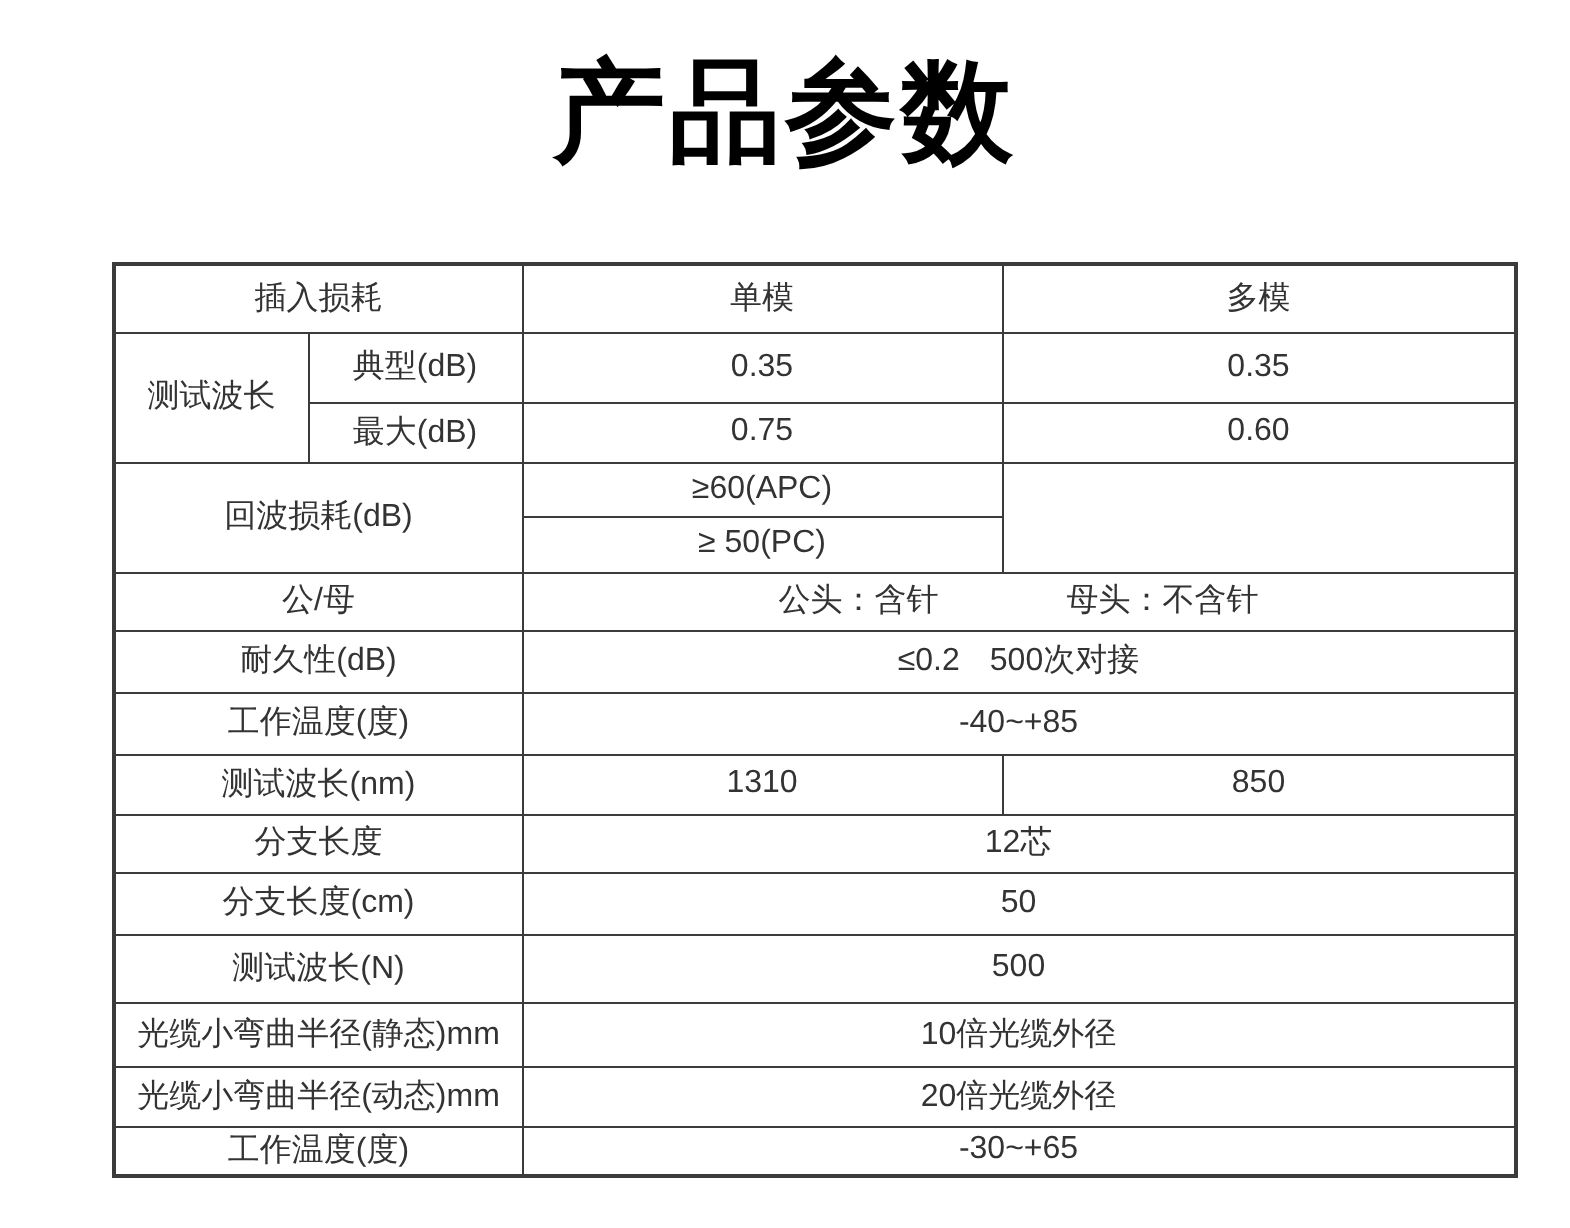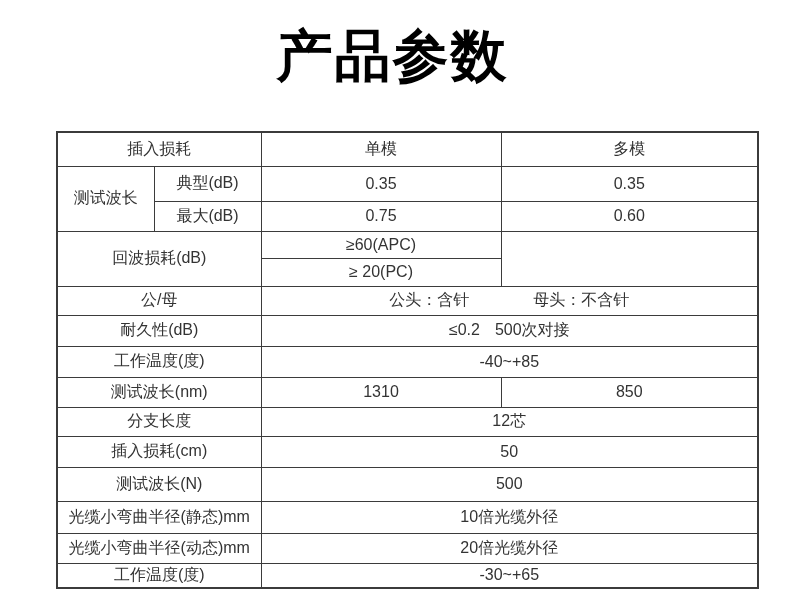--- a/index.html
+++ b/index.html
@@ -74,21 +74,21 @@
         <td>0.60</td>
       </tr>
 
       <tr style="height:27px">
         <td colspan="2" rowspan="2">回波损耗(dB)</td>
         <td>≥60(APC)</td>
         <td rowspan="2"></td>
       </tr>
 
       <tr style="height:28px">
-        <td>≥ 20(PC)</td>
+        <td>≥ 50(PC)</td>
       </tr>
 
       <tr style="height:29px">
         <td colspan="2">公/母</td>
         <td colspan="2">
           <span>公头：含针</span><span class="gap-wide"></span><span>母头：不含针</span>
         </td>
       </tr>
 
       <tr style="height:31px">
@@ -108,21 +108,21 @@
         <td>1310</td>
         <td>850</td>
       </tr>
 
       <tr style="height:29px">
         <td colspan="2">分支长度</td>
         <td colspan="2">12芯</td>
       </tr>
 
       <tr style="height:31px">
-        <td colspan="2">插入损耗(cm)</td>
+        <td colspan="2">分支长度(cm)</td>
         <td colspan="2">50</td>
       </tr>
 
       <tr style="height:34px">
         <td colspan="2">测试波长(N)</td>
         <td colspan="2">500</td>
       </tr>
 
       <tr style="height:32px">
         <td colspan="2">光缆小弯曲半径(静态)mm</td>

